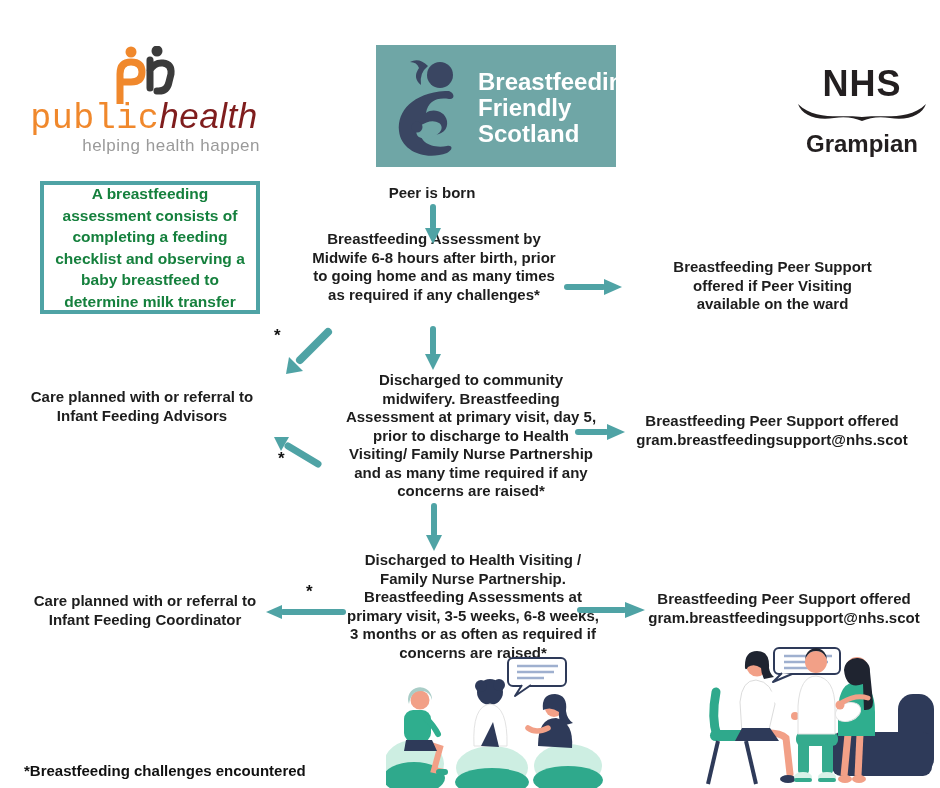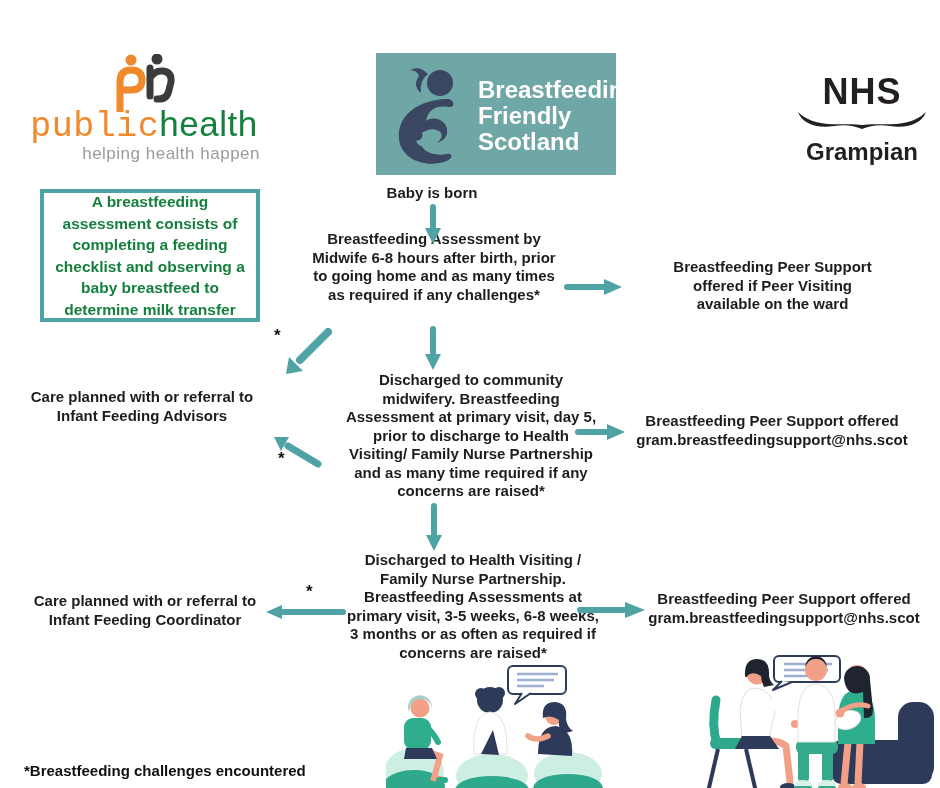--- a/index.html
+++ b/index.html
@@ -1,26 +1,26 @@
 <!DOCTYPE html>
 <html><head>
 <meta charset="utf-8">
 <style>
   html,body{margin:0;padding:0;background:#ffffff;}
   .poster{position:relative;width:940px;height:788px;background:#ffffff;
           font-family:"Liberation Sans",sans-serif;overflow:hidden;}
-  .abs{position:absolute;margin-top:8px;}
+  .abs{position:absolute;}
 
   
   .ph-logo{left:28px;top:46px;width:232px;height:118px;}
   .ph-icon{position:absolute;left:82px;top:0;}
   .ph-word{position:absolute;left:0;top:52px;width:232px;text-align:center;
            font-size:35px;font-weight:500;letter-spacing:.5px;line-height:36px;}
   .ph-word .pub{color:#F0882C;font-family:Liberation Mono, monospace;}
-  .ph-word .hea{color:#15803d;}
+  .ph-word .hea{color:#7f1d1d;font-style:italic;}
   .ph-tag{position:absolute;left:0;top:90px;width:232px;text-align:right;
           font-size:17px;color:#9a9a9a;letter-spacing:.5px;}
 
   .bfs-logo{left:376px;top:45px;width:240px;height:122px;background:#6FA6A6;}
   .bfs-icon{position:absolute;left:6px;top:8px;}
   .bfs-text{position:absolute;left:102px;top:24px;width:134px;color:#ffffff;
             font-size:24px;font-weight:700;line-height:26px;white-space:pre-line;}
 
   .nhs-logo{left:788px;top:64px;width:148px;text-align:center;}
   .nhs-title{font-size:36px;font-weight:800;letter-spacing:1px;color:#231f20;line-height:40px;}
@@ -87,21 +87,21 @@
 
   <div class="abs info-box">
     <div class="txt">A breastfeeding
 assessment consists of
 completing a feeding
 checklist and observing a
 baby breastfeed to
 determine milk transfer</div>
   </div>
 
-  <div class="flow-text" style="left:352px;top:184px;width:160px;">Baby is born</div>
+  <div class="flow-text" style="left:352px;top:184px;width:160px;">Peer is born</div>
   <div class="flow-text" style="left:284px;top:230px;width:300px;">Breastfeeding Assessment by
 Midwife 6-8 hours after birth, prior
 to going home and as many times
 as required if any challenges*</div>
   <div class="flow-text" style="left:321px;top:371px;width:300px;">Discharged to community
 midwifery. Breastfeeding
 Assessment at primary visit, day 5,
 prior to discharge to Health
 Visiting/ Family Nurse Partnership
 and as many time required if any

